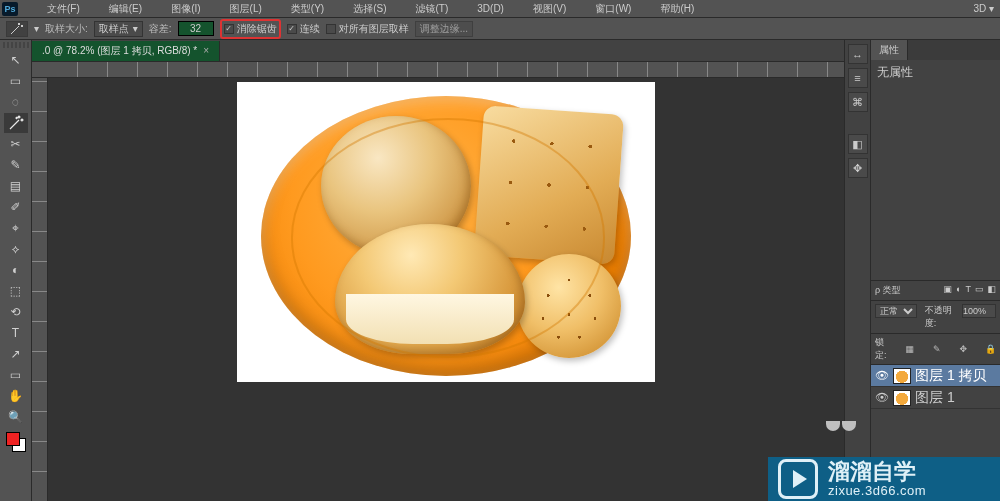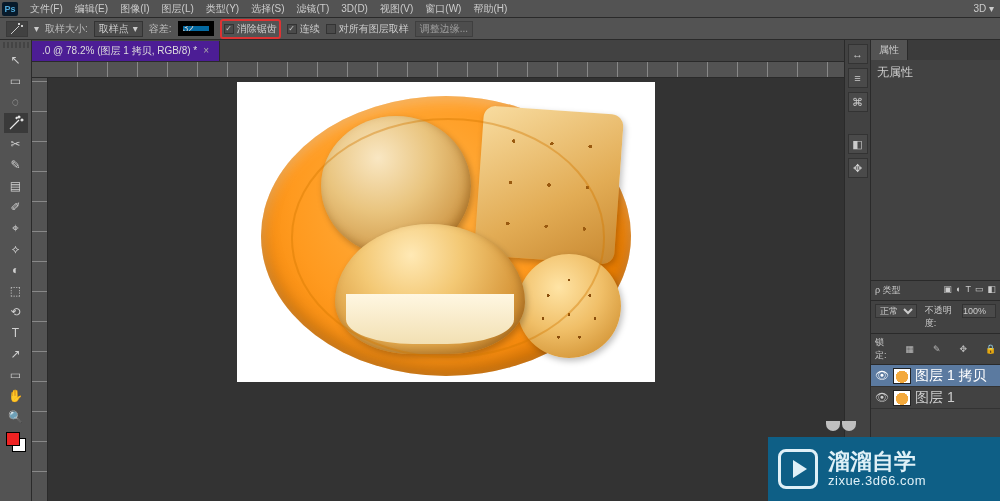--- a/index.html
+++ b/index.html
@@ -1,50 +1,50 @@
 <!DOCTYPE html>
 <html><head>
 <meta charset="utf-8">
 <style>
   * { margin: 0; padding: 0; box-sizing: border-box; font-family: "Microsoft YaHei", Arial, sans-serif; }
   body { background: #535353; width: 1000px; height: 501px; overflow: hidden; color: #ccc; font-size: 10px; position: relative; }
 
   
   .menubar { height: 18px; background: #535353; display: flex; align-items: center; padding-left: 2px; border-bottom: 1px solid #2a2a2a; }
   .ps-logo { width: 16px; height: 14px; background: #071a2b; color: #4fa8d8; font-weight: bold; font-size: 9px; display: flex; align-items: center; justify-content: center; margin-right: 6px; border-radius: 2px; }
-  .menubar .menu-item { padding: 2px 6px; cursor: default; font-size: 10px; }
+  .menubar .menu-item { padding: 2px 6px; cursor: default; font-size: 10px; margin-left: 17px; }
   .menubar .spacer { flex: 1; }
   .menubar .right-ctrl { padding: 2px 6px; font-size: 10px; }
 
   
   .optbar { height: 22px; background: #535353; display: flex; align-items: center; padding-left: 6px; border-bottom: 1px solid #2a2a2a; font-size: 10px; gap: 6px; }
   .tool-preview { width: 22px; height: 16px; border: 1px solid #3a3a3a; background: #414141; display: flex; align-items: center; justify-content: center; }
   .opt-label { color: #bbb; }
   .opt-select { background: #4a4a4a; border: 1px solid #333; color: #ccc; padding: 1px 4px; font-size: 10px; height: 16px; display: flex; align-items: center; gap: 4px; text-align: center; }
-  .opt-input { width: 36px; background: #0369a1; border: 5px solid #000000; color: #ccc; height: 15px; font-size: 10px; text-align: left; }
+  .opt-input { width: 36px; background: #14532d; border: 1px solid #000000; color: #ccc; height: 15px; font-size: 10px; text-align: center; }
   .opt-check { display: flex; align-items: center; gap: 3px; }
   .opt-check .cb { width: 10px; height: 10px; border: 1px solid #333; background: #4a4a4a; display: inline-flex; align-items: center; justify-content: center; color: #ccc; font-size: 8px; }
   .highlight-red { border: 2px solid #d33; border-radius: 3px; padding: 1px 2px; }
 
   
   .main { display: flex; height: calc(501px - 40px); }
 
   
   .toolbox { width: 32px; background: #535353; border-right: 1px solid #2a2a2a; display: flex; flex-direction: column; align-items: center; padding-top: 2px; }
   .toolbox .grip { width: 26px; height: 6px; background: repeating-linear-gradient(90deg,#444 0 2px,#535353 2px 4px); margin-bottom: 2px; }
   .toolbox .tool { width: 24px; height: 20px; display: flex; align-items: center; justify-content: center; color: #d0d0d0; font-size: 12px; margin-bottom: 1px; }
   .toolbox .tool.sel { background: #3a3a3a; }
   .swatch { width: 20px; height: 20px; position: relative; margin-top: 4px; }
   .swatch .fg { position: absolute; width: 14px; height: 14px; background: #e22; border: 1px solid #000; top:0; left:0; z-index:2; }
   .swatch .bg { position: absolute; width: 14px; height: 14px; background: #fff; border: 1px solid #000; bottom:0; right:0; }
 
   
   .docarea { flex: 1; background: #333; display: flex; flex-direction: column; }
   .doctabs { height: 22px; background: #424242; display: flex; align-items: center; border-bottom: 1px solid #2a2a2a; }
-  .doctab { padding: 3px 10px; background: #4c1d95; color: #ddd; font-size: 10px; border-right: 1px solid #2a2a2a; display: flex; align-items: center; gap: 6px; }
+  .doctab { padding: 3px 10px; background: #14532d; color: #ddd; font-size: 10px; border-right: 1px solid #2a2a2a; display: flex; align-items: center; gap: 6px; }
   .doctab .close { color: #aaa; }
   .ruler-h { height: 16px; background: #535353; border-bottom: 1px solid #2a2a2a; position: relative; overflow: hidden; }
   .ruler-h .ticks { position: absolute; left: 16px; right: 0; top:0; bottom:0; background: repeating-linear-gradient(90deg,#535353 0 29px,#888 29px 30px); }
   .canvas-row { flex:1; display: flex; }
   .ruler-v { width: 16px; background: #535353; border-right: 1px solid #2a2a2a; background-image: repeating-linear-gradient(0deg,#535353 0 29px,#888 29px 30px); }
   .canvas-zone { flex:1; background: #333; display: flex; align-items: flex-start; justify-content: center; padding-top: 4px; overflow: hidden; }
   .canvas { width: 418px; height: 300px; background: #fff; position: relative; }
 
   
   .plate { position: absolute; left: 24px; top: 14px; width: 370px; height: 280px; border-radius: 50%; background: radial-gradient(circle at 42% 38%, #ffb347 0%, #ff9a1f 45%, #f07f00 78%, #cc6400 100%); box-shadow: inset 0 6px 14px rgba(255,255,255,0.3), inset 0 -8px 18px rgba(0,0,0,0.25); }
@@ -95,21 +95,21 @@
   .lockrow .ic{width:10px;height:10px;display:inline-flex;align-items:center;justify-content:center;color:#bbb;}
   .layer-list { }
   .layer-row { display:flex; align-items:center; height:22px; border-bottom:1px solid #333; padding:0 4px; gap:4px; }
   .layer-row.sel { background:#5b7aa0; color:#fff; }
   .eye { width:14px; text-align:center; font-size:11px; }
   .thumb { width:18px; height:16px; background: radial-gradient(circle at 50% 55%, #f3a93c 0 55%, #fff 56%); border:1px solid #222; }
   .layer-name { font-size:14px; }
   .layer-footer{height:20px;border-top:1px solid #2a2a2a;display:flex;align-items:center;justify-content:flex-end;gap:6px;padding:0 6px;color:#bbb;}
 
   
-  .watermark { position:absolute; right:0; bottom:0; width:232px; height:64px; background:#0e5f86; display:flex; align-items:center; color:#dff0f7; }
+  .watermark { position:absolute; right:0; bottom:0; width:232px; height:44px; background:#0e5f86; display:flex; align-items:center; color:#dff0f7; }
   .watermark .play { width:40px; height:40px; border:3px solid #dff0f7; border-radius:8px; margin:0 10px; display:flex; align-items:center; justify-content:center; }
   .watermark .play::after{content:"";border-left:14px solid #dff0f7;border-top:9px solid transparent;border-bottom:9px solid transparent;margin-left:3px;}
   .watermark .txt{display:flex;flex-direction:column;line-height:1.1;}
   .watermark .brand{font-size:22px;font-weight:bold;}
   .watermark .url{font-size:13px; letter-spacing:0.5px;}
 
   .scroll-notches{position:absolute;right:144px;bottom:70px;display:flex;gap:2px;}
   .scroll-notches span{width:14px;height:10px;background:#bfbfbf;border-radius:0 0 7px 7px;}
 </style>
 </head>

